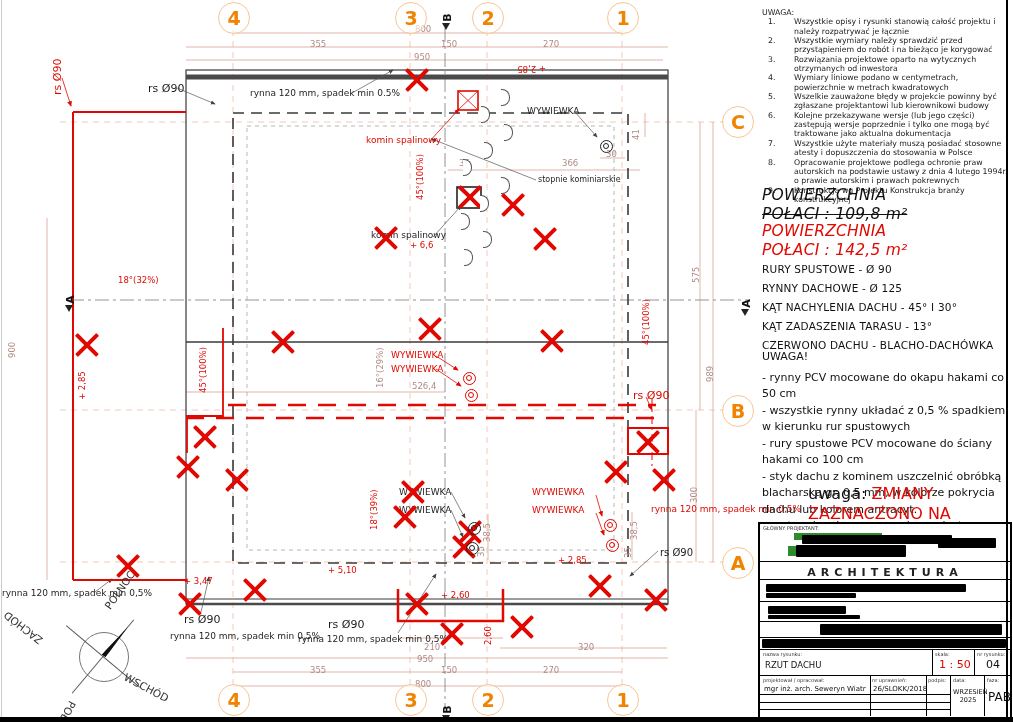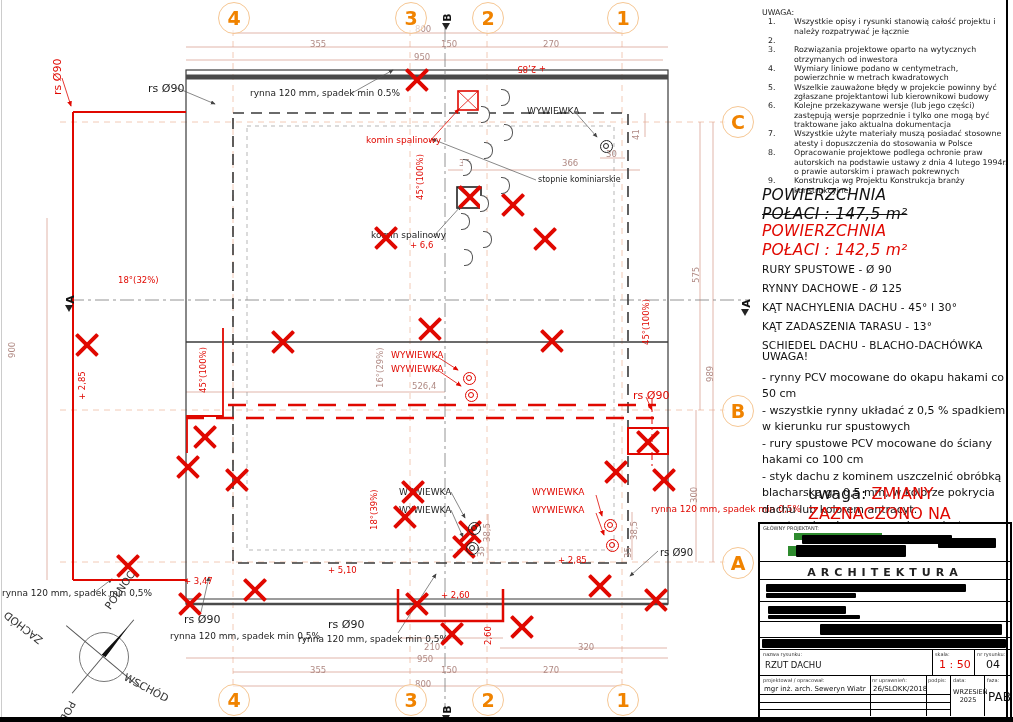--- a/index.html
+++ b/index.html
@@ -303,20 +303,21 @@
   <div id="panel">
     <div id="notes-top">
       <div>UWAGA:</div>
       <div id="nt-items">
           <div class="nt">
             <span class="num">1.</span>
             <span>Wszystkie opisy i rysunki stanowią całość projektu i należy rozpatrywać je łącznie</span>
           </div>
           <div class="nt">
             <span class="num">2.</span>
+            <span>Wszystkie wymiary należy sprawdzić przed  przystąpieniem do robót i na bieżąco je korygować</span>
           </div>
           <div class="nt">
             <span class="num">3.</span>
             <span>Rozwiązania projektowe oparto na wytycznych  otrzymanych od inwestora</span>
           </div>
           <div class="nt">
             <span class="num">4.</span>
             <span>Wymiary liniowe podano w centymetrach, powierzchnie w metrach kwadratowych</span>
           </div>
           <div class="nt">
@@ -336,32 +337,32 @@
             <span>Opracowanie projektowe podlega ochronie praw autorskich  na podstawie ustawy z dnia 4 lutego 1994r. o prawie  autorskim i prawach pokrewnych</span>
           </div>
           <div class="nt">
             <span class="num">9.</span>
             <span>Konstrukcja  wg Projektu Konstrukcja branży  konstrukcyjnej</span>
           </div>
         </div>
     </div>
     <div class="area" style="top:186px;">
       <div>POWIERZCHNIA</div>
-      <div class="strike">POŁACI : 147,5 m²</div>
+      <div class="strike">POŁACI : 109,8 m²</div>
     </div>
     <div class="area red" style="top:222px;">
       <div>POWIERZCHNIA</div>
       <div>POŁACI : 142,5 m²</div>
     </div>
     <div id="specs">
         <div>RURY SPUSTOWE - Ø 90</div>
         <div>RYNNY DACHOWE - Ø 125</div>
         <div>KĄT NACHYLENIA DACHU - 45° I 30°</div>
         <div>KĄT ZADASZENIA TARASU - 13°</div>
-        <div>SCHIEDEL DACHU  - BLACHO-DACHÓWKA</div>
+        <div>CZERWONO DACHU  - BLACHO-DACHÓWKA</div>
       </div>
     <div id="notes2">
       <div class="t">UWAGA!</div>
       <div id="n2-items">
           <div>- rynny PCV mocowane do okapu hakami co 50 cm</div>
           <div>- wszystkie rynny układać z 0,5 % spadkiem w kierunku rur spustowych</div>
           <div>- rury spustowe PCV mocowane do ściany hakami co 100 cm</div>
           <div>- styk dachu z kominem uszczelnić obróbką blacharską gr. 0,5 mm,  w kolorze pokrycia dachu lub kolorem antracyt.</div>
           <div>- system kominowy ceramiczny dostepny na rynku, z certyfikacją na odporność ogniową np SCHIEDEL, RAUCH, inne</div>
         </div>

